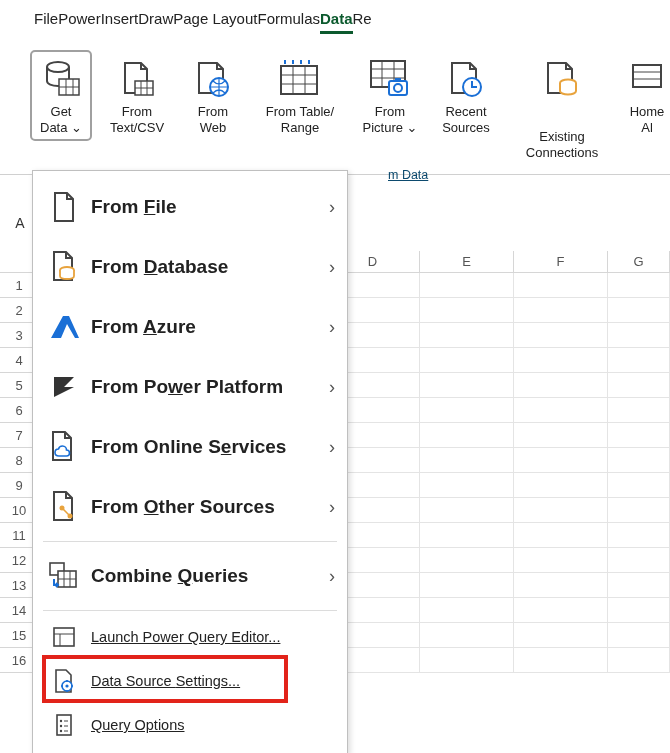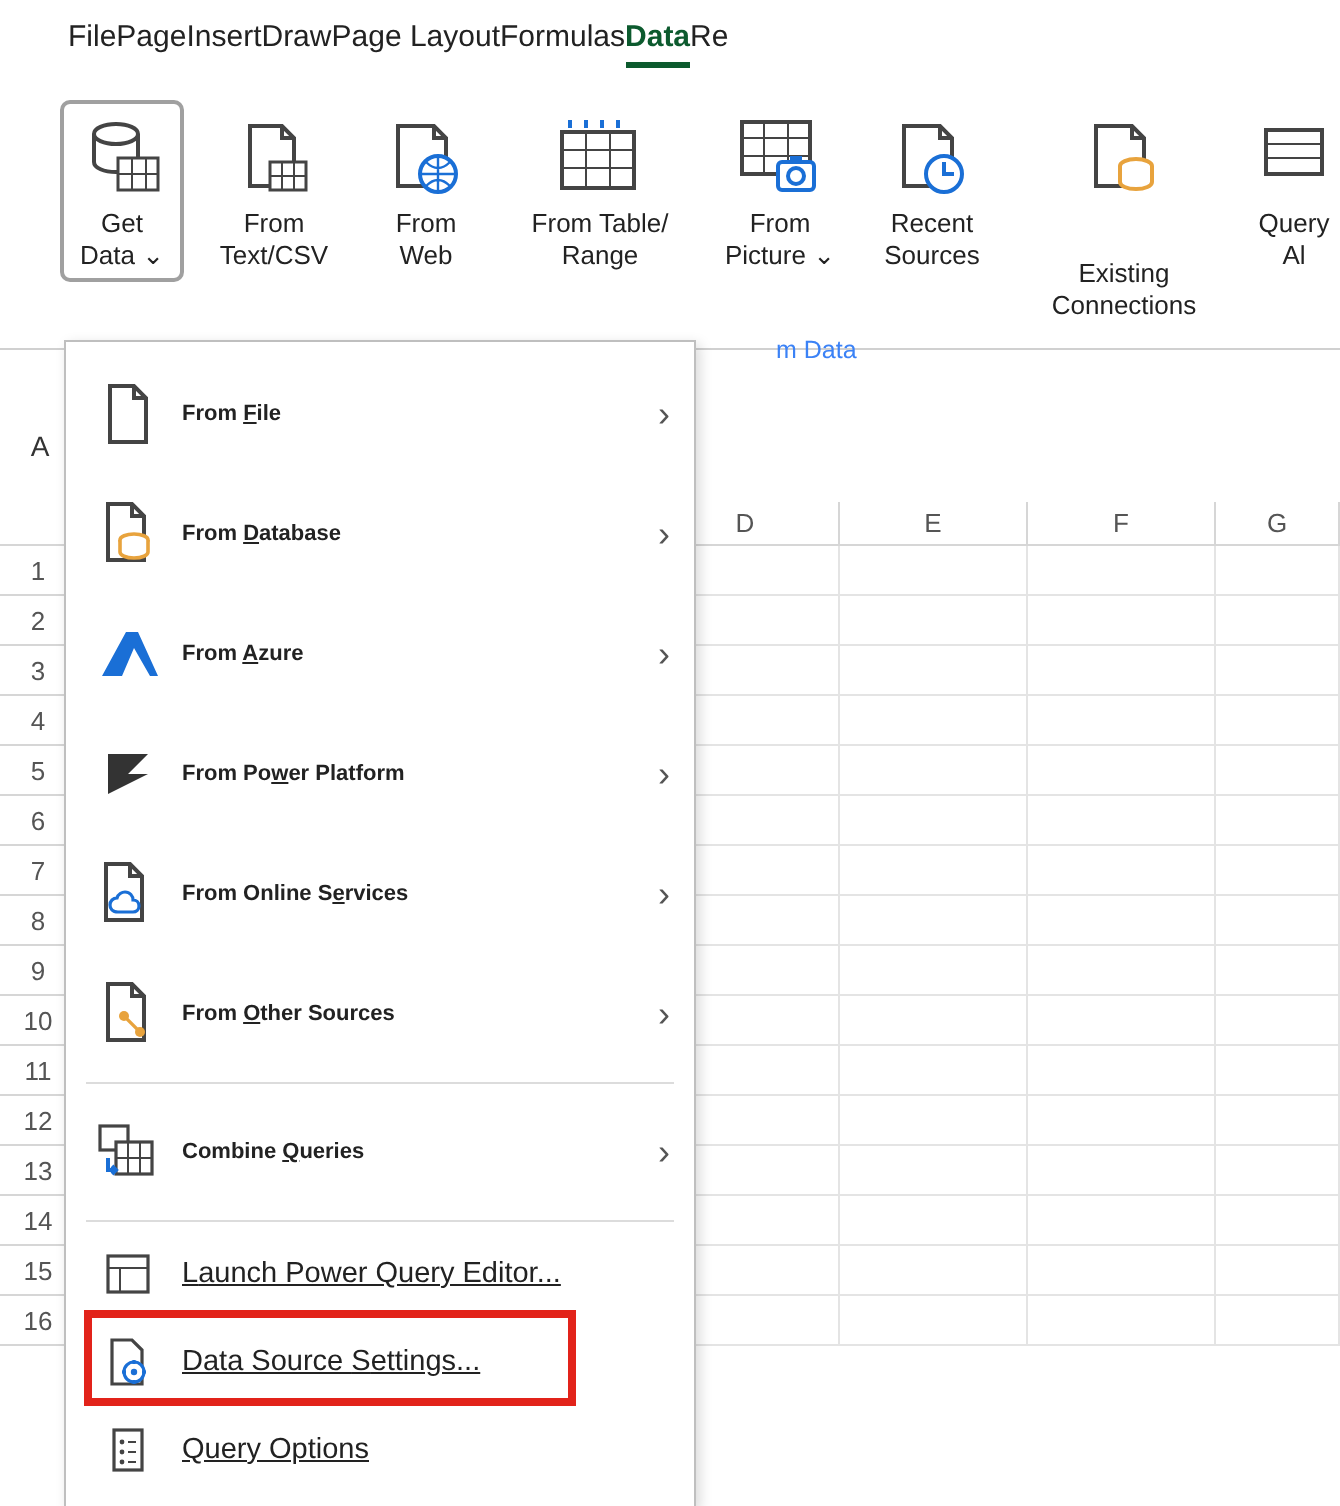--- a/index.html
+++ b/index.html
@@ -54,24 +54,25 @@
     border-radius: 4px;
   }
   .ribbon-btn.selected { border: 2px solid #a0a0a0; border-radius: 5px; }
   .ribbon-btn .icon-slot { height: 46px; display:flex; align-items:center; justify-content:center; }
   .ribbon-btn .label { margin-top: 2px; white-space: pre-line; }
   .ribbon-wide { width: 96px; }
   .ribbon-xwide { width: 108px; gap: 25px; }
   svg { display:block; }
   .grp-label {
     font-size: 12.5px;
-    color: #3b82f6;
+    color: #0c4a6e;
     padding-left: 46px;
     margin-top: -2px;
     height: 20px;
+    text-decoration: underline;
   }
   
   .sheet-area { position: relative; }
   .namebox {
     position: absolute;
     left: 4px; top: 30px;
     width: 18px; height: 24px;
     font-size: 14px;
     display:flex; align-items:center; justify-content:center;
     color:#333;
@@ -123,40 +124,40 @@
   .menu-item {
     display:flex;
     align-items:center;
     height: 60px;
     padding: 0 12px 0 14px;
     cursor:pointer;
     position: relative;
   }
   .menu-item.small { height: 44px; text-decoration: underline; }
   .menu-item .mi-icon { width: 34px; display:flex; justify-content:center; }
-  .menu-item .mi-label { flex:1; font-size: 11px; font-weight:600; padding-left: 10px; }
+  .menu-item .mi-label { flex:1; font-size: 19px; font-weight:600; padding-left: 10px; }
   .menu-item.small .mi-label { font-weight:400; font-size: 14.5px; }
   .menu-item .chev { font-size: 18px; color:#555; }
   .menu-sep { height:1px; background:#dcdcdc; margin: 4px 10px; }
   .highlight-box {
     position:absolute;
     border: 4px solid #e2231a;
     left: 42px; top: 655px;
     width: 246px; height: 48px;
     z-index: 20;
     pointer-events:none;
   }
   u.ak { text-decoration: underline; }
 </style>
 </head>
 <body>
 
 <div class="tabs">
   <div class="tab">File</div>
-  <div class="tab">Page</div>
+  <div class="tab">Power</div>
   <div class="tab">Insert</div>
   <div class="tab">Draw</div>
   <div class="tab">Page Layout</div>
   <div class="tab">Formulas</div>
   <div class="tab active">Data</div>
   <div class="tab">Re</div>
 </div>
 
 <div class="ribbon">
   <div class="ribbon-btn selected" style="width:62px">
@@ -264,21 +265,21 @@
   </div>
 
   <div class="ribbon-btn" style="width:46px">
     <div class="icon-slot">
       <svg width="36" height="40" viewBox="0 0 36 40">
           <rect x="4" y="6" width="28" height="22" fill="none" stroke="#444" stroke-width="2"></rect>
           <line x1="4" y1="13" x2="32" y2="13" stroke="#444"></line>
           <line x1="4" y1="20" x2="32" y2="20" stroke="#444"></line>
         </svg>
     </div>
-    <div class="label">Query
+    <div class="label">Home
 Al</div>
   </div>
 </div>
 <div class="grp-label" style="position:absolute; left:342px; top:170px;">m Data</div>
 
 <div class="sheet-area">
   <div class="namebox" style="left:11px; top:36px;">A</div>
   <div class="grid">
     <div class="col-headers">
       <div class="row-h-spacer"></div>

